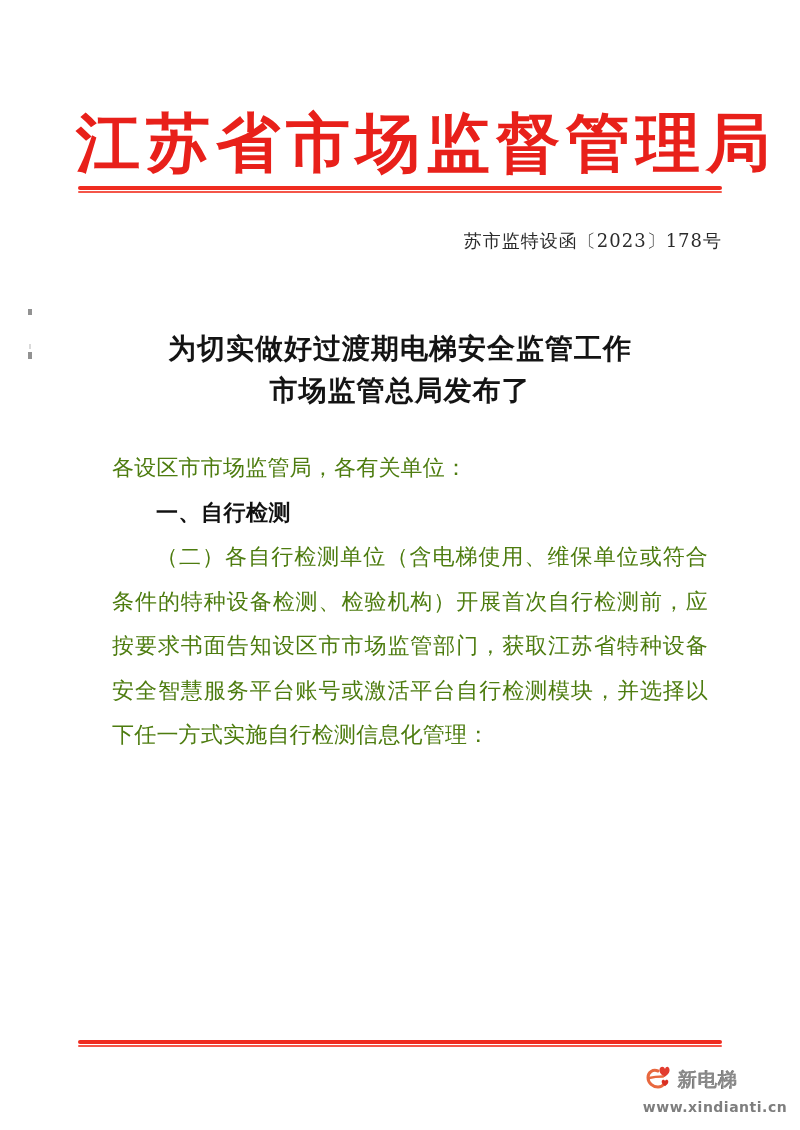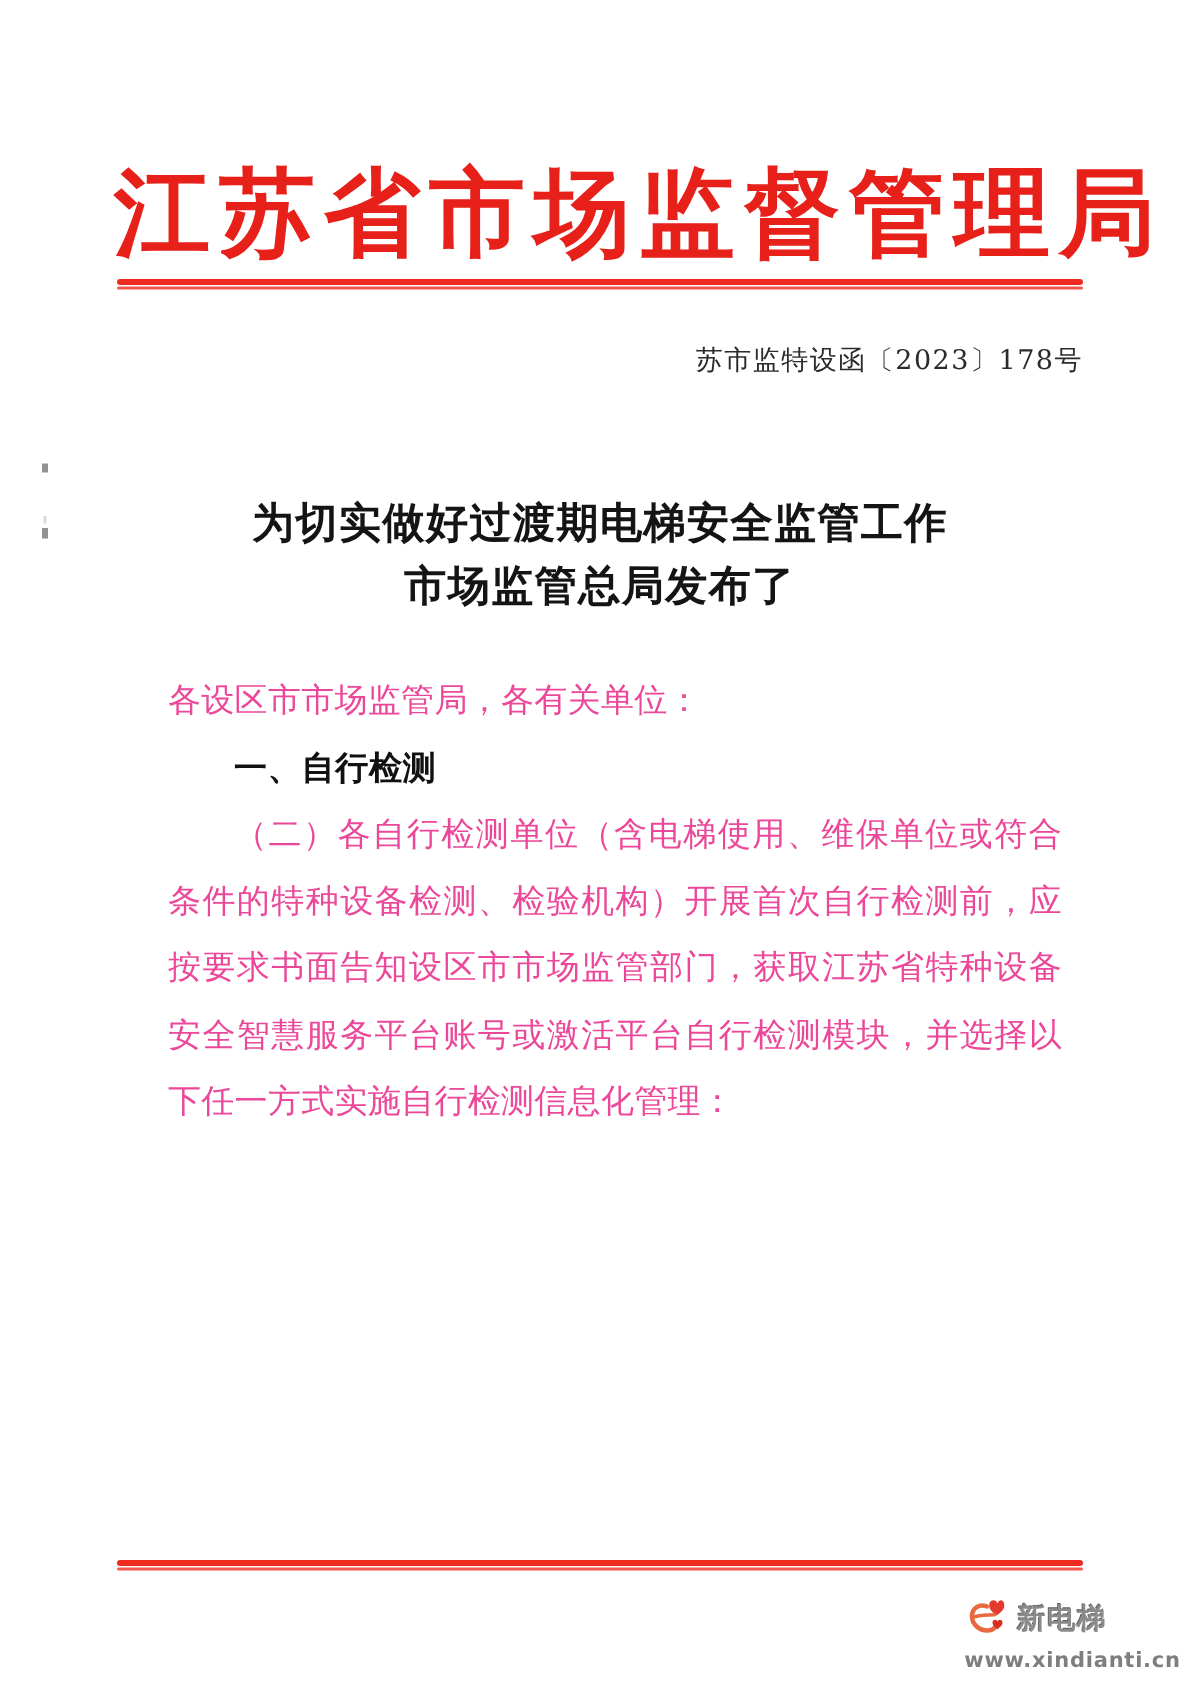--- a/index.html
+++ b/index.html
@@ -107,21 +107,21 @@
   .body-block {
     position: absolute;
     left: 112px;
     top: 446px;
     width: 596px;
   }
   .para {
     font-size: 22px;
     line-height: 44.5px;
     letter-spacing: 0.2px;
-    color: #ec4899;
+    color: #4d7c0f;
     margin: 0;
     text-align: justify;
     text-justify: inter-ideograph;
   }
   .para.indent {
     text-indent: 2em;
   }
   .section-head {
     font-size: 22px;
     line-height: 44.5px;

